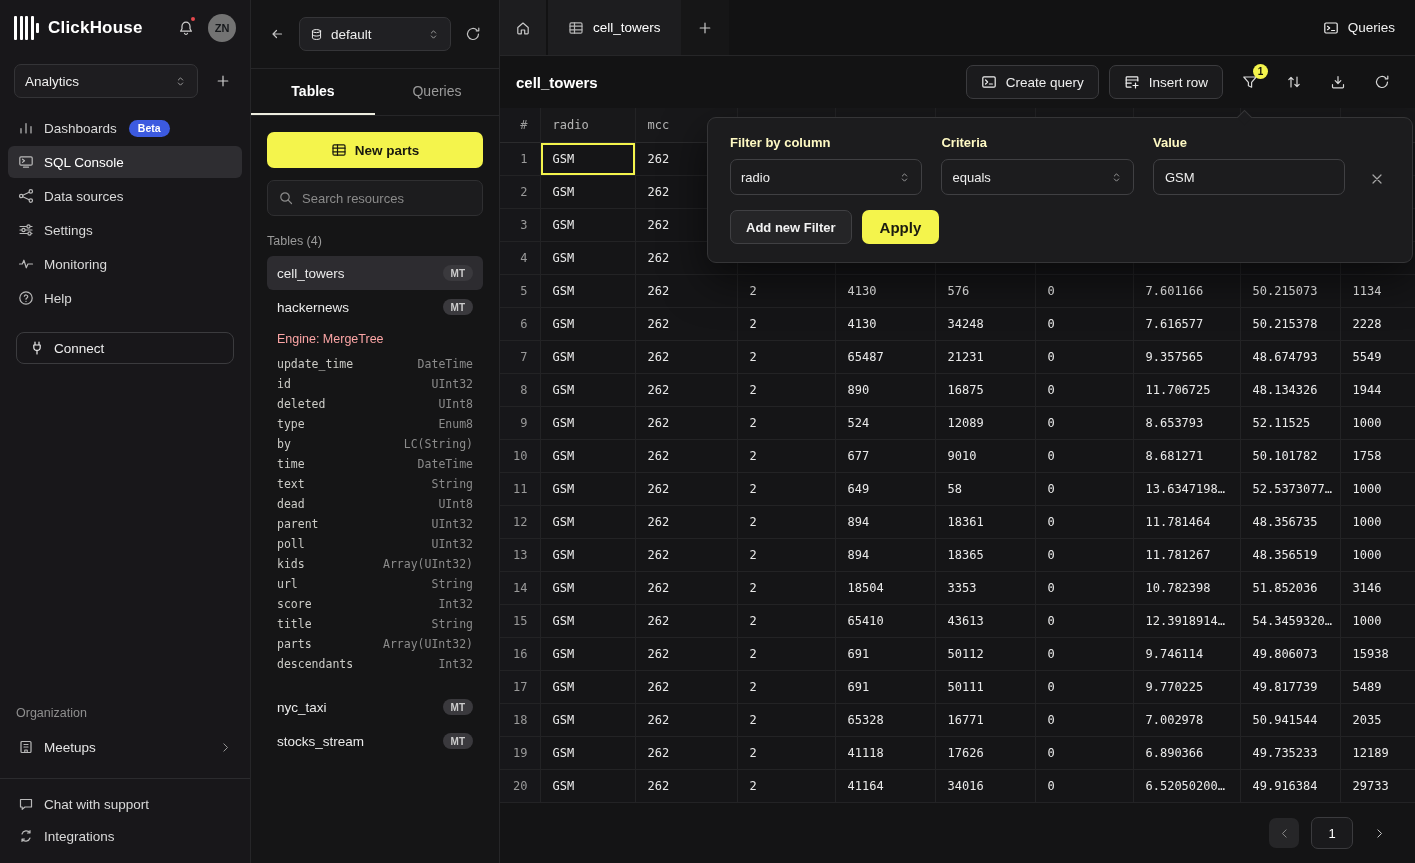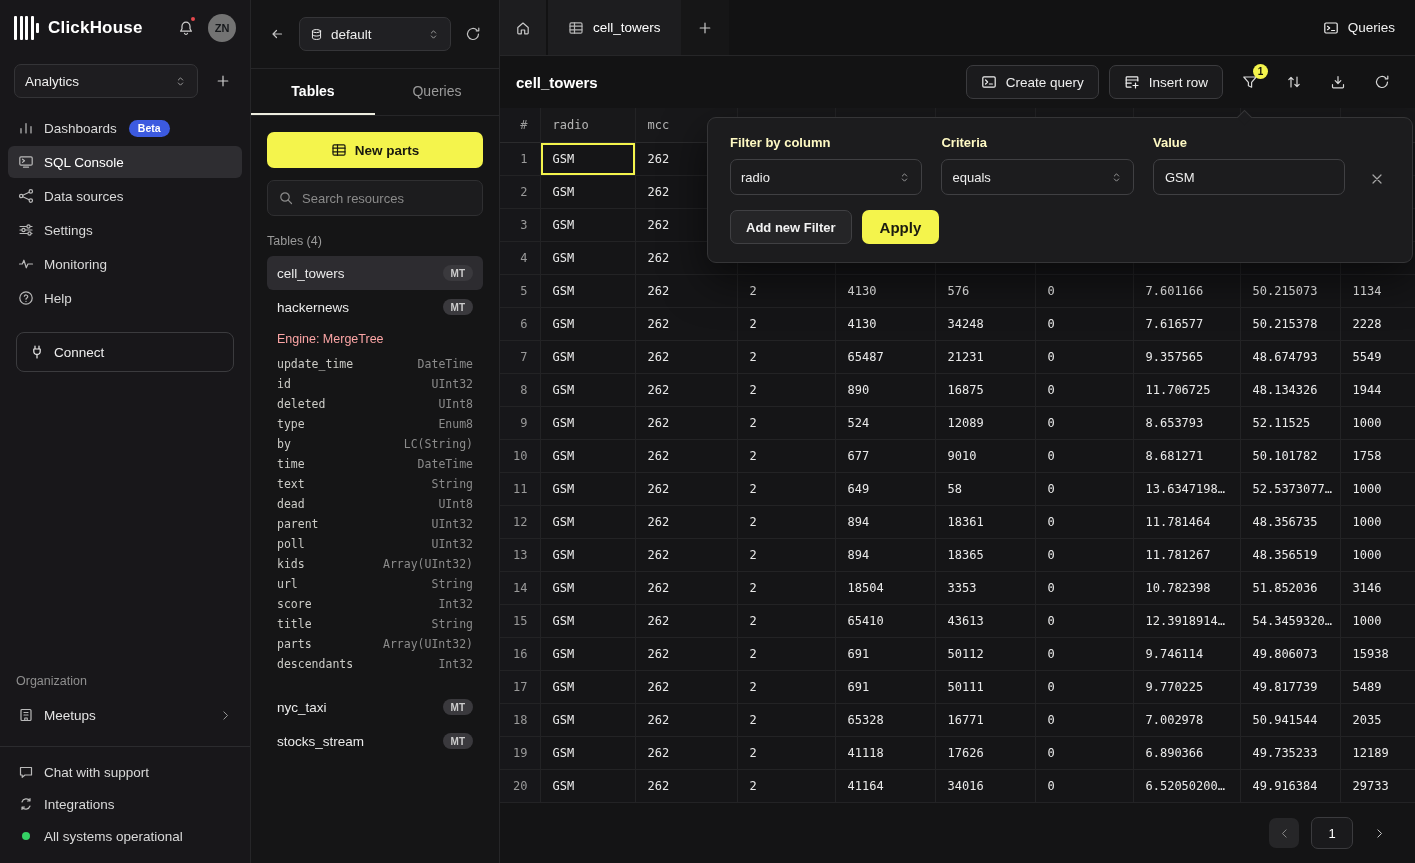--- a/index.html
+++ b/index.html
@@ -35,21 +35,21 @@
   .ws-row{display:flex;align-items:center;gap:12px;padding:8px 14px 12px;flex:none;}
   .ws-select{flex:1;height:34px;background:#1e1d20;border:1px solid #343437;border-radius:7px;display:flex;align-items:center;justify-content:space-between;padding:0 10px;color:#eee;font-size:13.5px;cursor:pointer;}
   .ws-select .ic, .db-select .chevs{color:#9a9a9a;}
   .plus-btn{background:none;border:none;color:#cfcfcf;width:26px;height:26px;display:flex;align-items:center;justify-content:center;}
   nav.sb-nav{padding:2px 8px;display:flex;flex-direction:column;gap:2px;flex:none;}
   .sidebar-item{display:flex;align-items:center;gap:10px;height:32px;padding:0 10px;border-radius:6px;color:#d9d9d9;font-size:13.5px;cursor:pointer;}
   .sidebar-item.active{background:#2e2d31;color:#fff;}
   .nav-ic{color:#b9b9b9;}
   .beta-badge{margin-left:2px;background:#3c5ae0;color:#fff;font-size:10.5px;font-weight:600;padding:2.5px 9px;border-radius:10px;}
   .connect-wrap{padding:16px 16px;flex:none;}
-  .connect{width:100%;height:40px;background:transparent;border:1px solid #3b3b3e;border-radius:8px;color:#ededed;font-size:13.5px;display:flex;align-items:center;gap:9px;padding:0 12px;}
+  .connect{width:100%;height:32px;background:transparent;border:1px solid #3b3b3e;border-radius:8px;color:#ededed;font-size:13.5px;display:flex;align-items:center;gap:9px;padding:0 12px;}
   .sb-spacer{flex:1;}
   .org-label{padding:0 16px 10px;color:#8f8f8f;font-size:12.5px;}
   .meetups{margin:0 8px 14px;height:34px;display:flex;align-items:center;gap:10px;padding:0 10px;border-radius:6px;color:#e4e4e4;font-size:13.5px;cursor:pointer;}
   .meetups .chev{margin-left:auto;color:#9a9a9a;}
   .sb-footer{border-top:1px solid #2b2b2e;padding:10px 8px 12px;display:flex;flex-direction:column;gap:2px;flex:none;}
   .sb-footer .sidebar-item{height:30px;}
   .status-dot{width:8px;height:8px;border-radius:50%;background:#34d164;margin:0 4px;}
 
   
   .explorer{width:250px;flex:none;background:var(--ex-bg);border-left:1px solid var(--line);border-right:1px solid var(--line);display:flex;flex-direction:column;}
@@ -255,24 +255,20 @@
           <span>Chat with support</span>
         </div>
         <div class="sidebar-item">
           <span class="ic nav-ic">
             <svg viewBox="0 0 16 16">
               <path d="M4 6a4.5 4.5 0 0 1 8-1.2M12 2.5V5h-2.5M12 10a4.5 4.5 0 0 1-8 1.2M4 13.5V11h2.5"></path>
             </svg>
           </span>
           <span>Integrations</span>
         </div>
-        <div class="sidebar-item">
-          <span class="status-dot"></span>
-          <span>All systems operational</span>
-        </div>
       </div>
   </aside>
 
   <section class="explorer">
     <div class="ex-topbar">
       <button class="ghost-btn">
         <span class="ic">
             <svg viewBox="0 0 16 16">
               <path d="M12.5 8h-8M7.5 4.5L4 8l3.5 3.5"></path>
             </svg>

